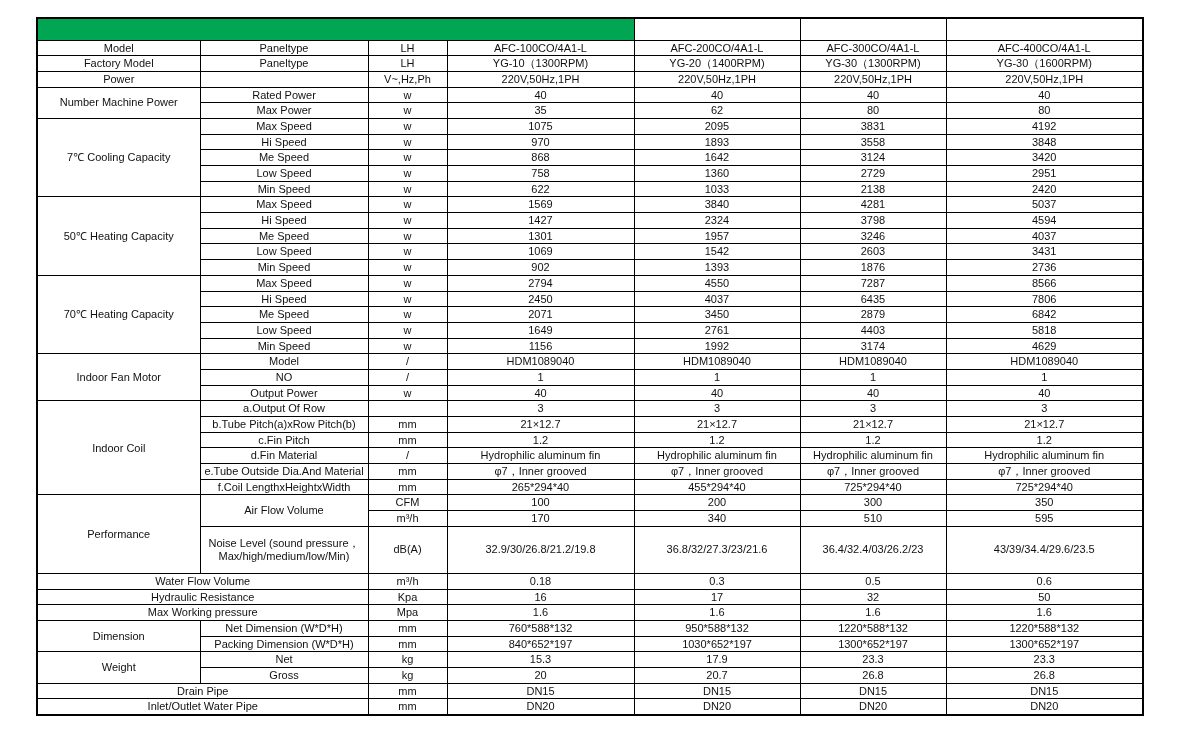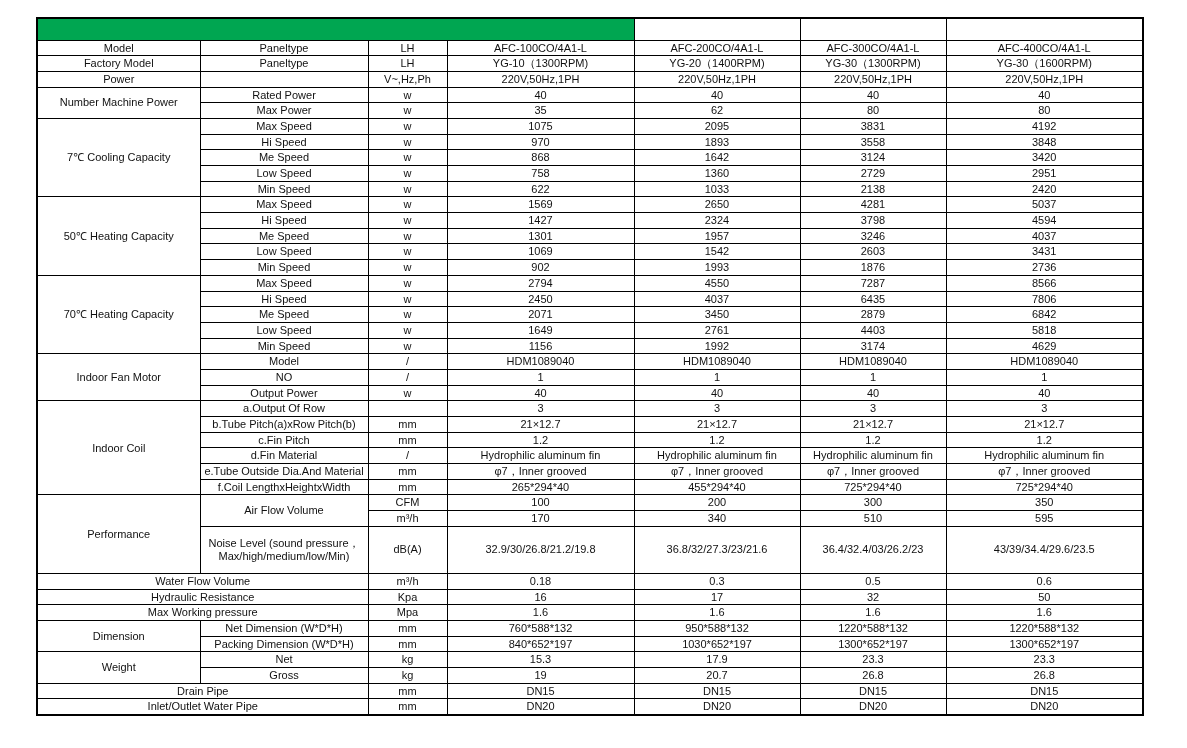--- a/index.html
+++ b/index.html
@@ -139,21 +139,21 @@
           <td>622</td>
           <td>1033</td>
           <td>2138</td>
           <td>2420</td>
         </tr>
         <tr class="sec">
           <td rowspan="5">50℃ Heating Capacity</td>
           <td>Max Speed</td>
           <td>w</td>
           <td>1569</td>
-          <td>2650</td>
+          <td>3840</td>
           <td>4281</td>
           <td>5037</td>
         </tr>
         <tr>
           <td>Hi Speed</td>
           <td>w</td>
           <td>1427</td>
           <td>2324</td>
           <td>3798</td>
           <td>4594</td>
@@ -171,21 +171,21 @@
           <td>w</td>
           <td>1069</td>
           <td>1542</td>
           <td>2603</td>
           <td>3431</td>
         </tr>
         <tr>
           <td>Min Speed</td>
           <td>w</td>
           <td>902</td>
-          <td>1993</td>
+          <td>1393</td>
           <td>1876</td>
           <td>2736</td>
         </tr>
         <tr class="sec">
           <td rowspan="5">70℃ Heating Capacity</td>
           <td>Max Speed</td>
           <td>w</td>
           <td>2794</td>
           <td>4550</td>
           <td>7287</td>
@@ -367,21 +367,21 @@
           <td>Net</td>
           <td>kg</td>
           <td>15.3</td>
           <td>17.9</td>
           <td>23.3</td>
           <td>23.3</td>
         </tr>
         <tr>
           <td>Gross</td>
           <td>kg</td>
-          <td>19</td>
+          <td>20</td>
           <td>20.7</td>
           <td>26.8</td>
           <td>26.8</td>
         </tr>
         <tr class="sec">
           <td colspan="2">Drain Pipe</td>
           <td>mm</td>
           <td>DN15</td>
           <td>DN15</td>
           <td>DN15</td>

